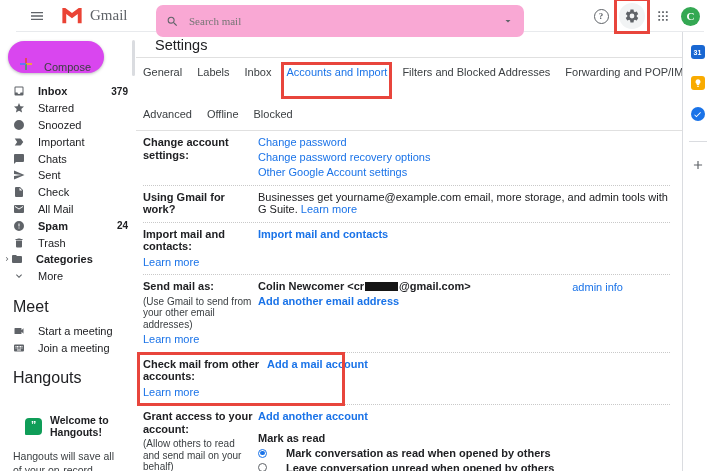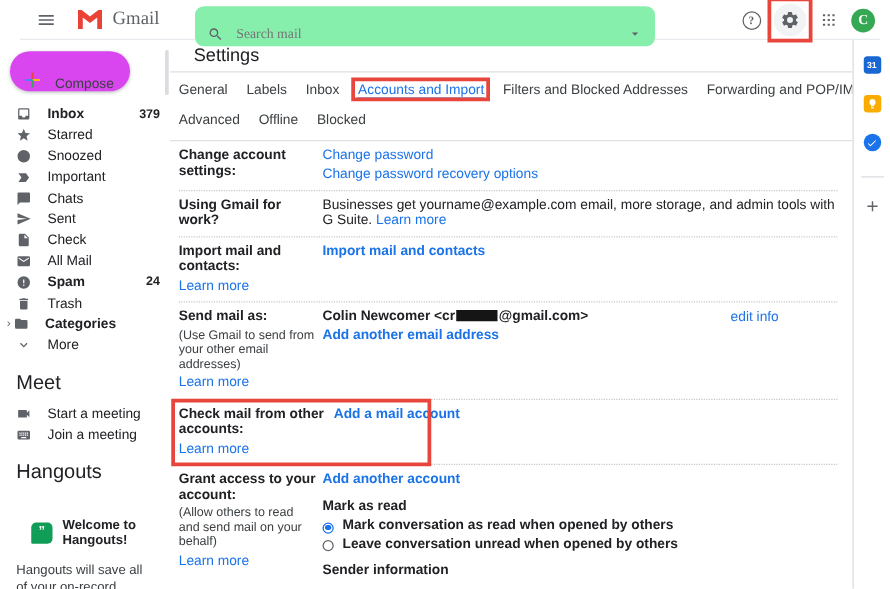--- a/index.html
+++ b/index.html
@@ -15,22 +15,22 @@
   .b{font-weight:700;}
   .redbox{position:absolute;border:3px solid var(--red);pointer-events:none;z-index:9;}
 
   
   .header{position:absolute;top:0;left:16px;width:688px;height:32px;background:#fff;
     border-bottom:1px solid #e8eaed;display:flex;align-items:center;z-index:3;font-family:Liberation Serif, serif;}
   .hamburger{width:16px;height:16px;margin-left:13px;cursor:pointer;}
   .logo{display:flex;align-items:center;margin-left:16px;}
   .logo .mletter{width:22px;height:17px;}
   .logo-text{font-size:15px;color:var(--gray);margin-left:7px;}
-  .search{position:absolute;left:140px;top:5px;width:368px;height:24px;background:#86efac;
-    border-radius:7px;display:flex;align-items:flex-start;padding:16px 10px;}
+  .search{position:absolute;left:140px;top:5px;width:368px;height:24px;background:#f9a8d4;
+    border-radius:7px;display:flex;align-items:center;padding:16px 10px;}
   .search .ic{width:13px;height:13px;}
   .search input{border:none;background:transparent;outline:none;font-size:11px;color:var(--gray);
     margin-left:10px;flex:1;font-family:inherit;}
   .search .caret{width:12px;height:12px;}
   .hdr-right{position:absolute;right:4px;top:0;height:32px;display:flex;align-items:center;gap:6px;}
   .iconbtn{width:24px;height:24px;display:flex;align-items:center;justify-content:center;
     cursor:pointer;position:relative;}
   .help-circle{width:15px;height:15px;border:1.4px solid var(--gray);border-radius:50%;
     font-size:9px;color:var(--gray);display:flex;align-items:center;justify-content:center;font-weight:700;}
   .gearbtn{background:#f1f3f4;border-radius:50%;width:26px;height:26px;}
@@ -72,37 +72,37 @@
   .rp-div{width:18px;height:1px;background:#dadce0;margin:3px 0 16px;}
   .rp-plus{width:14px;height:14px;color:var(--gray);}
 
   
   .main{position:absolute;left:136px;top:32px;width:546px;bottom:0;background:#fff;overflow:hidden;}
   .title-bar{height:26px;border-bottom:1px solid var(--line);display:flex;align-items:center;padding-left:19px;}
   .title-bar h1{font-size:14.5px;font-weight:500;color:var(--txt);}
   .tabsblock{padding:8px 0 0 7px;border-bottom:1px solid var(--line);}
   .tabrow{display:flex;flex-wrap:nowrap;margin-bottom:10px;}
   .tab{font-size:11px;color:#3c4043;margin-right:15px;white-space:nowrap;cursor:pointer;position:relative;}
-  .tab.active{color:var(--blue);font-weight:500;padding-bottom:0;border-bottom:2.5px solid var(--blue);}
+  .tab.active{color:var(--blue);font-weight:500;padding-bottom:18px;border-bottom:2.5px solid var(--blue);}
   .tab.active .redbox{left:-5px;right:-5px;top:-4px;bottom:-3px;}
 
   .table{padding:0 12px 0 7px;}
   .srow{display:flex;border-bottom:1px dotted var(--dot);padding:5px 0 6px;position:relative;font-size:11px;line-height:12.5px;}
   .srow:last-child{border-bottom:none;}
   .rlabel{width:115px;flex:none;padding-right:4px;}
   .rtitle{font-weight:700;}
   .rnote{font-size:10px;line-height:11.5px;color:#3c4043;margin-top:3px;}
   .rlabel .lnk{display:inline-block;margin-top:3px;font-size:11px;}
   .rcontent{flex:1;}
   .cline{margin-bottom:2.5px;line-height:12.5px;}
   .cline:last-child{margin-bottom:0;}
   .raction{position:absolute;right:47px;top:6px;}
   .redact{display:inline-block;background:#151515;width:33px;height:9px;vertical-align:-1px;margin:0 1px;}
   .group-title{font-weight:700;margin:9px 0 3px;}
-  .optline{display:flex;align-items:flex-end;margin-bottom:2px;font-weight:700;}
+  .optline{display:flex;align-items:center;margin-bottom:2px;font-weight:700;gap:12px;}
   .radio{width:9px;height:9px;border:1.4px solid var(--gray);border-radius:50%;display:inline-block;
     margin-right:7px;position:relative;flex:none;cursor:pointer;}
   .radio.sel{border-color:var(--blue);}
   .radio.sel::after{content:"";position:absolute;left:1.3px;top:1.3px;right:1.3px;bottom:1.3px;
     background:var(--blue);border-radius:50%;}
   .row-checkmail .redbox{left:-6px;top:-1px;width:208px;bottom:-2px;}
   .row-checkmail .rlabel{width:124px;}
 </style>
 </head>
 <body>
@@ -328,20 +328,21 @@
 
   <div class="table">
 
     <div class="srow">
       <div class="rlabel">
           <div class="rtitle">Change account settings:</div>
         </div>
       <div class="rcontent">
         <div class="cline"><a>Change password</a></div>
         <div class="cline"><a>Change password recovery options</a></div>
+        <div class="cline"><a>Other Google Account settings</a></div>
       </div>
     </div>
 
     <div class="srow">
       <div class="rlabel">
           <div class="rtitle">Using Gmail for work?</div>
         </div>
       <div class="rcontent">
         <div class="cline"><span>Businesses get yourname@example.com email, more storage, and admin tools with G Suite. </span><a>Learn more</a></div>
       </div>
@@ -360,21 +361,21 @@
     <div class="srow">
       <div class="rlabel">
         <div class="rtitle">Send mail as:</div>
         <div class="rnote">(Use Gmail to send from your other email addresses)</div>
         <a class="lnk">Learn more</a>
       </div>
       <div class="rcontent">
         <div class="cline b"><span>Colin Newcomer &lt;cr</span><span class="redact"></span><span>@gmail.com&gt;</span></div>
         <div class="cline"><a class="b">Add another email address</a></div>
       </div>
-      <a class="raction">edit info</a>
+      <a class="raction">admin info</a>
     </div>
 
     <div class="srow row-checkmail">
       <span class="redbox"></span>
       <div class="rlabel">
         <div class="rtitle">Check mail from other accounts:</div>
         <a class="lnk">Learn more</a>
       </div>
       <div class="rcontent">
         <div class="cline"><a class="b">Add a mail account</a></div>

